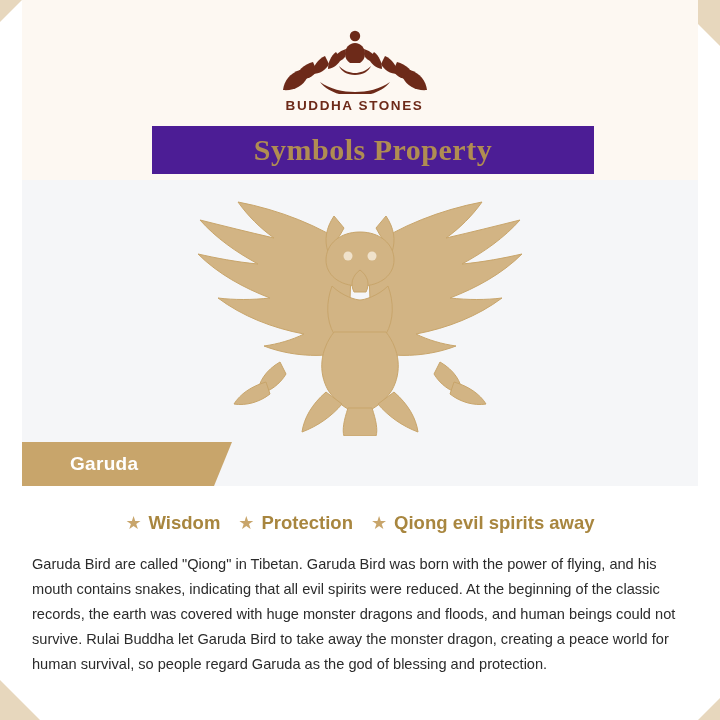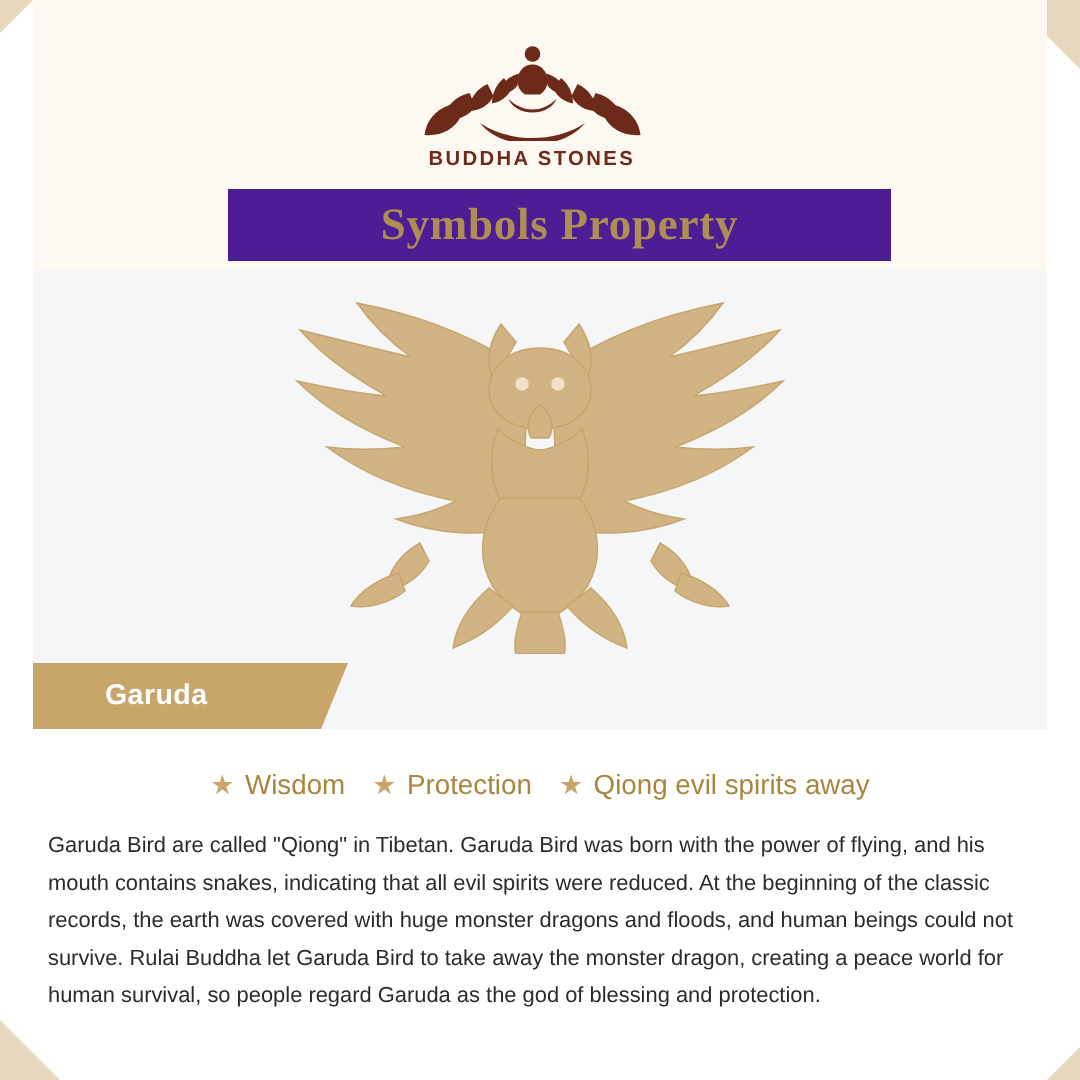--- a/index.html
+++ b/index.html
@@ -161,21 +161,21 @@
     align-items: center;
     gap: 7px;
   }
   .kw-star {
     color: #c8a56b;
     font-size: 18px;
     line-height: 1;
   }
   .kw-label {
     font-size: 18.5px;
-    font-weight: normal;
+    font-weight: bold;
     color: #a8863f;
   }
 
   .body-text {
     font-size: 14.6px;
     line-height: 1.72;
     color: #2b2b2b;
     text-align: left;
     padding: 0 10px 0 10px;
   }

